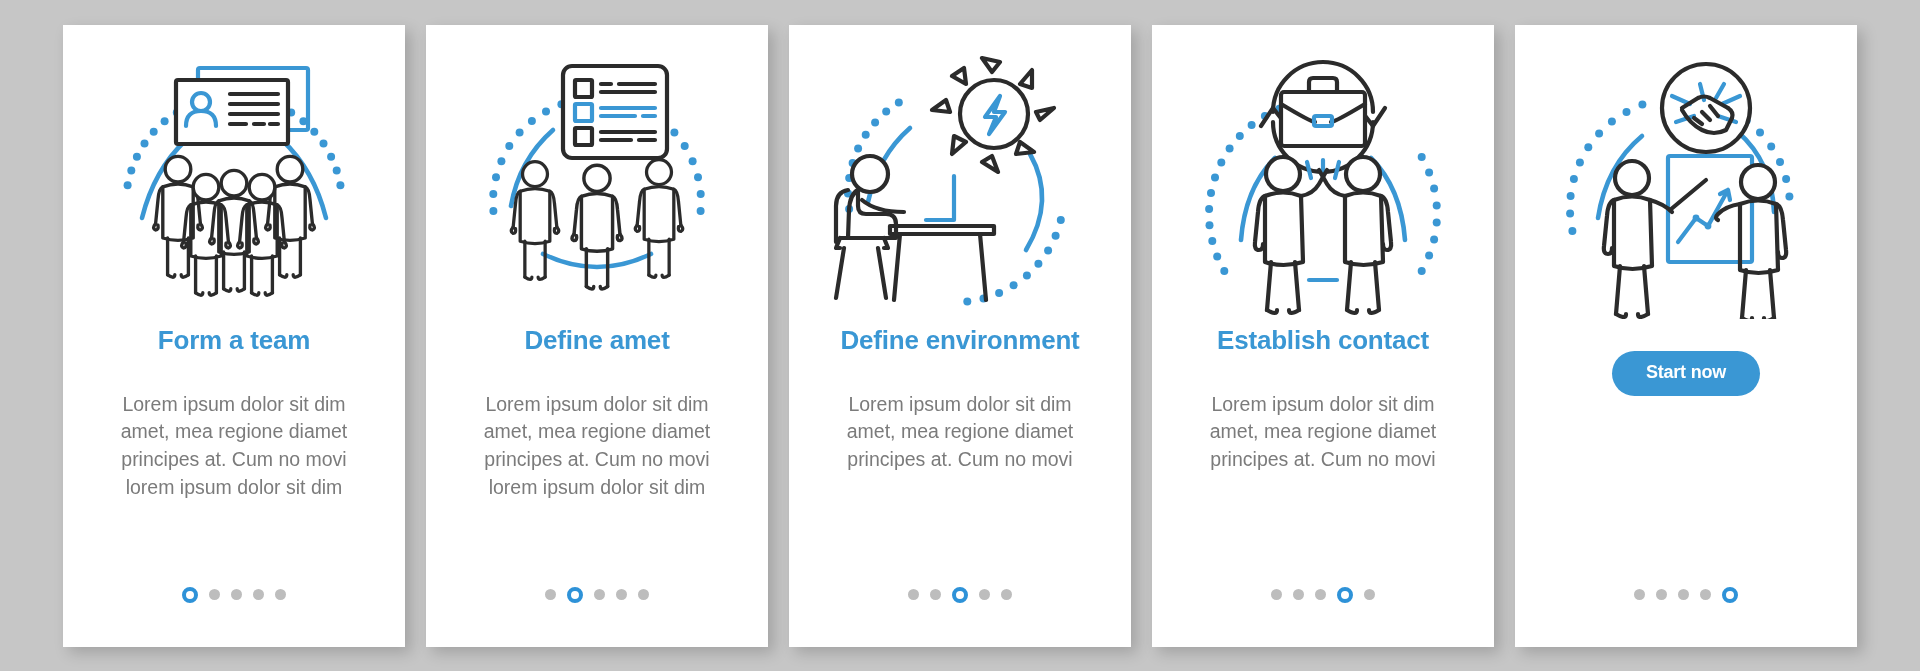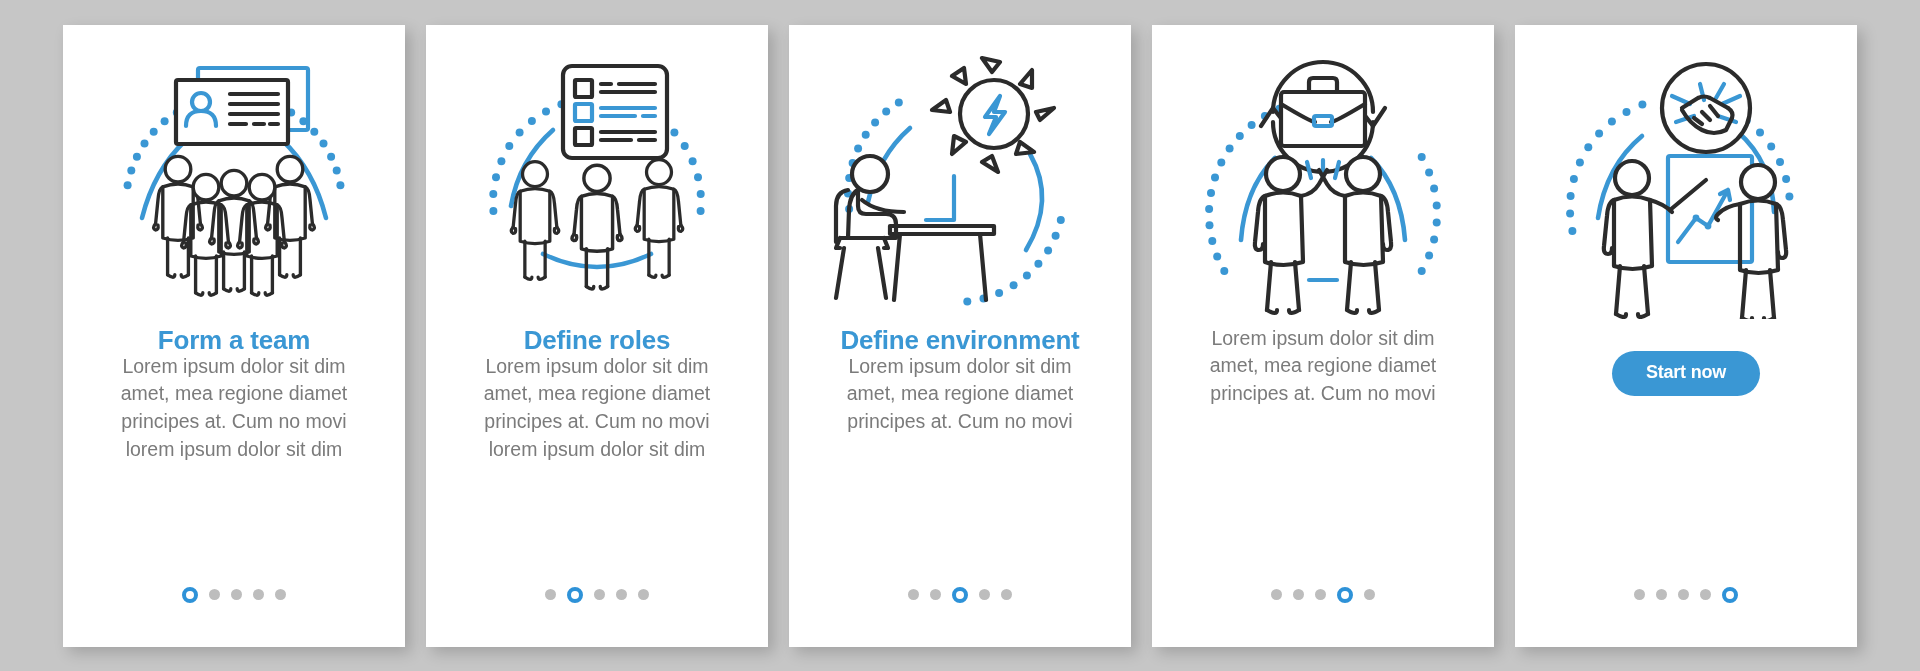--- a/index.html
+++ b/index.html
@@ -51,20 +51,21 @@
     font-size: 26px;
     font-weight: bold;
     color: #3a97d4;
     letter-spacing: -0.2px;
     text-align: center;
     margin-top: 2px;
     line-height: 1;
   }
 
   .card-desc {
+    margin-top: 38px;
     width: 268px;
     text-align: center;
     font-size: 19.5px;
     line-height: 1.42;
     color: #7b7b7b;
   }
 
   .cta-wrap {
     margin-top: 26px;
     display: flex;
@@ -258,21 +259,21 @@
     <circle class="k white" cx="0" cy="-46" r="16"></circle>
     <path class="k" d="M -19 -24 Q -24 -22 -25 -8 L -28 22 M 19 -24 Q 24 -22 25 -8 L 28 22"></path>
     <path class="k" d="M -19 -24 Q 0 -31 19 -24 L 19 40 Q 0 46 -19 40 Z"></path>
     <path class="k" d="M -13 40 L -13 86 M 13 40 L 13 86"></path>
     <path class="k" d="M -13 86 Q -4 92 -4 86 M 13 86 Q 4 92 4 86"></path>
     <path class="k" d="M -28 22 Q -33 28 -28 30 Q -24 30 -25 24 M 28 22 Q 33 28 28 30 Q 24 30 25 24"></path>
   </g>
       </g>
     </svg>
       </div>
-      <div class="card-title">Define roles</div>
+      <div class="card-title">Define amet</div>
       <div class="card-desc">Lorem ipsum dolor sit dim amet, mea regione diamet principes at. Cum no movi lorem ipsum dolor sit dim</div>
       <div class="dots">
         <span class="dot"></span>
         <span class="dot active"></span>
         <span class="dot"></span>
         <span class="dot"></span>
         <span class="dot"></span>
       </div>
     </div>
     <div class="card">
@@ -381,20 +382,21 @@
           <path class="k" d="M 18 -22 Q 24 -20 25 -6 L 28 24 Q 29 32 24 32 Q 20 32 20 26"></path>
           <path class="k" d="M -18 -22 Q 0 -29 18 -22 L 20 44 Q 0 50 -18 44 Z"></path>
           <path class="k" d="M -12 44 L -16 92 M 12 44 L 16 92"></path>
           <path class="k" d="M -16 92 Q -6 98 -6 92 M 16 92 Q 6 98 6 92"></path>
           <path class="k" d="M -18 -22 Q -30 -24 -36 -34 L -44 -48"></path>
         </g>
         <path class="b" d="M -14 96 H 14" stroke-width="5"></path>
       </g>
     </svg>
       </div>
+      <div class="card-title">Establish contact</div>
       <div class="card-desc">Lorem ipsum dolor sit dim amet, mea regione diamet principes at. Cum no movi</div>
       <div class="dots">
         <span class="dot"></span>
         <span class="dot"></span>
         <span class="dot"></span>
         <span class="dot active"></span>
         <span class="dot"></span>
       </div>
     </div>
     <div class="card">

